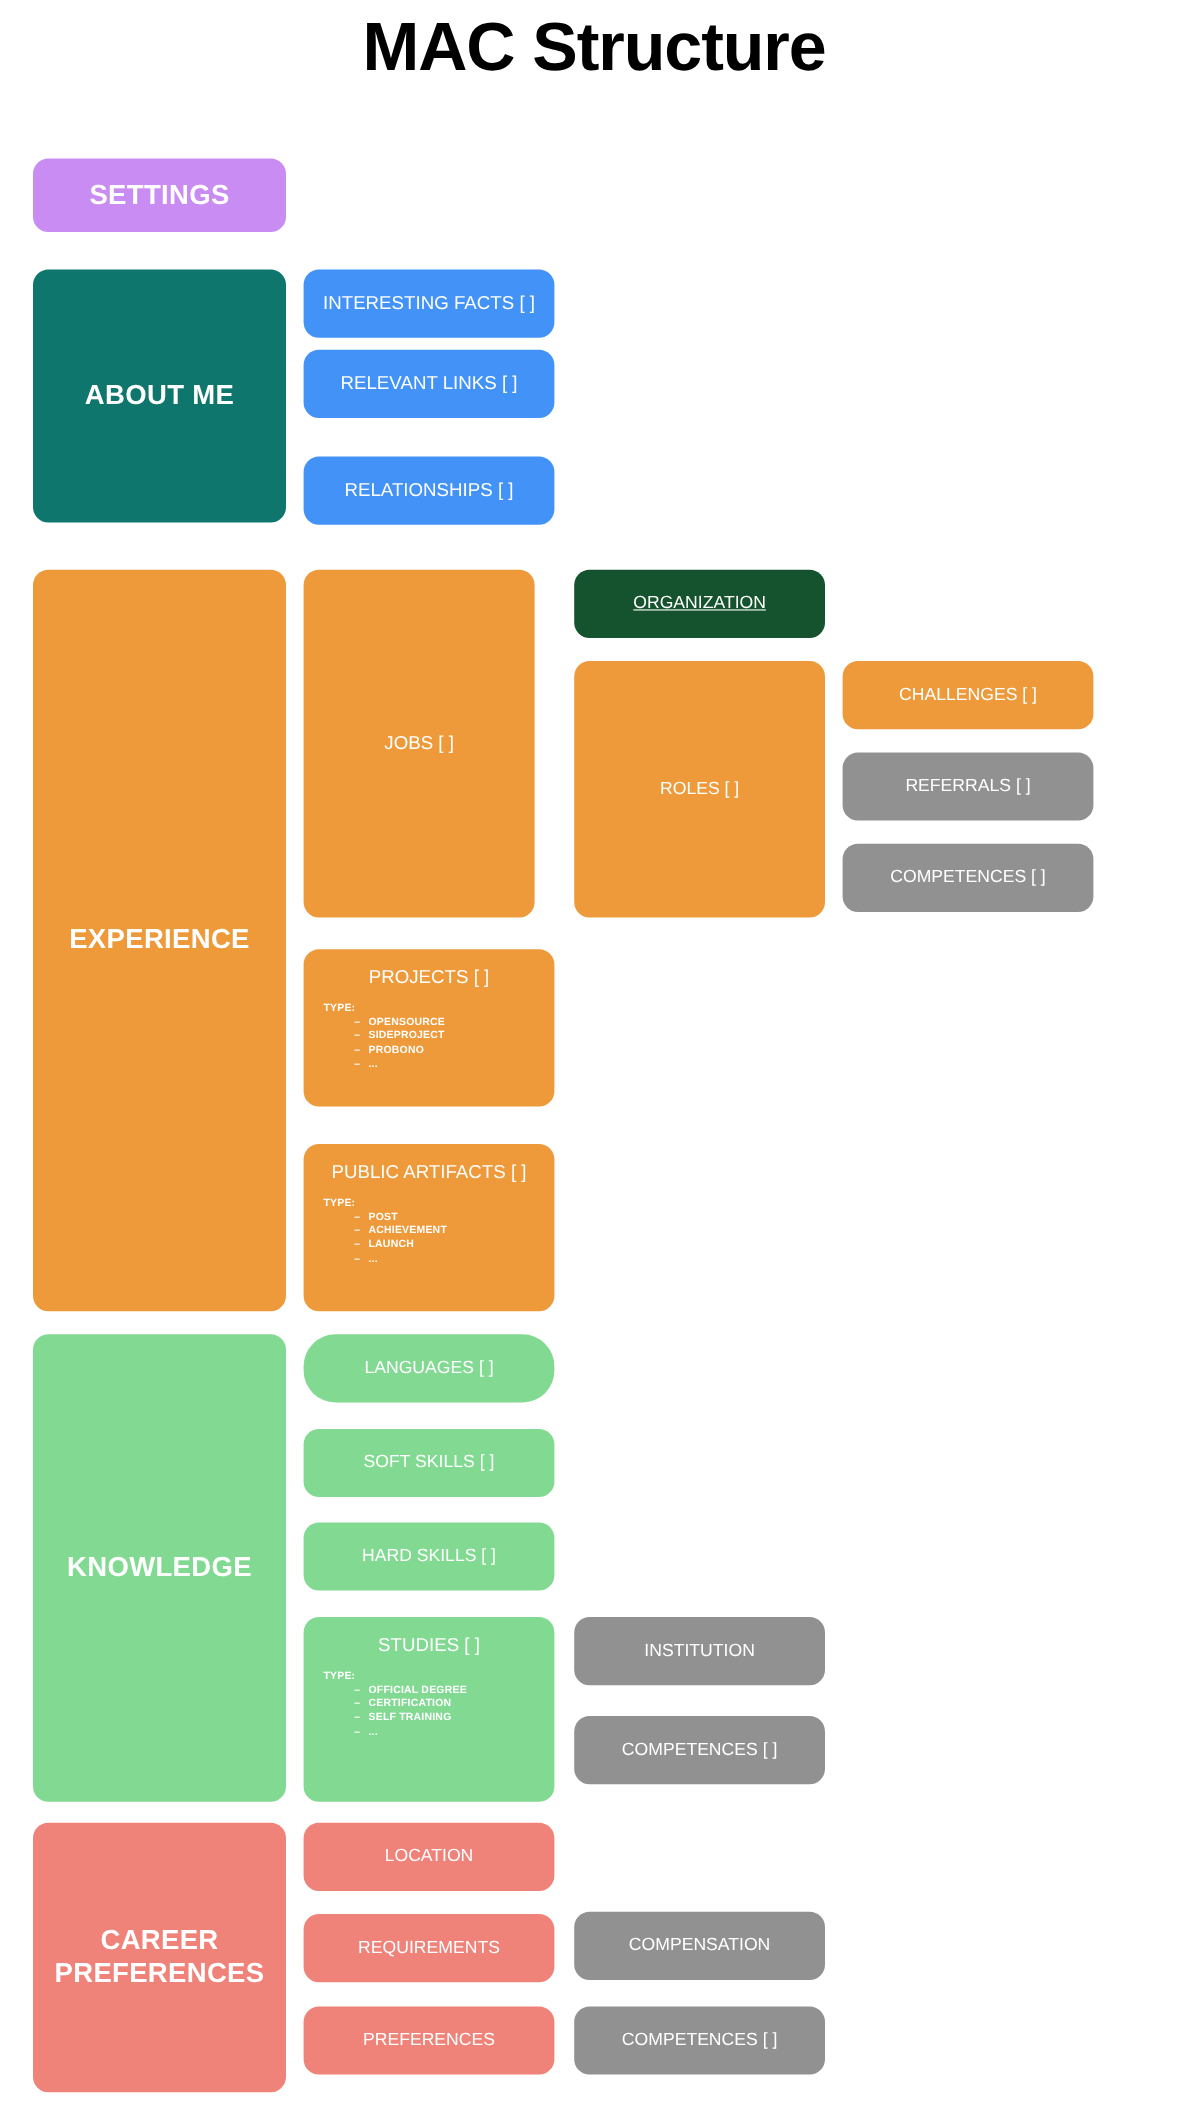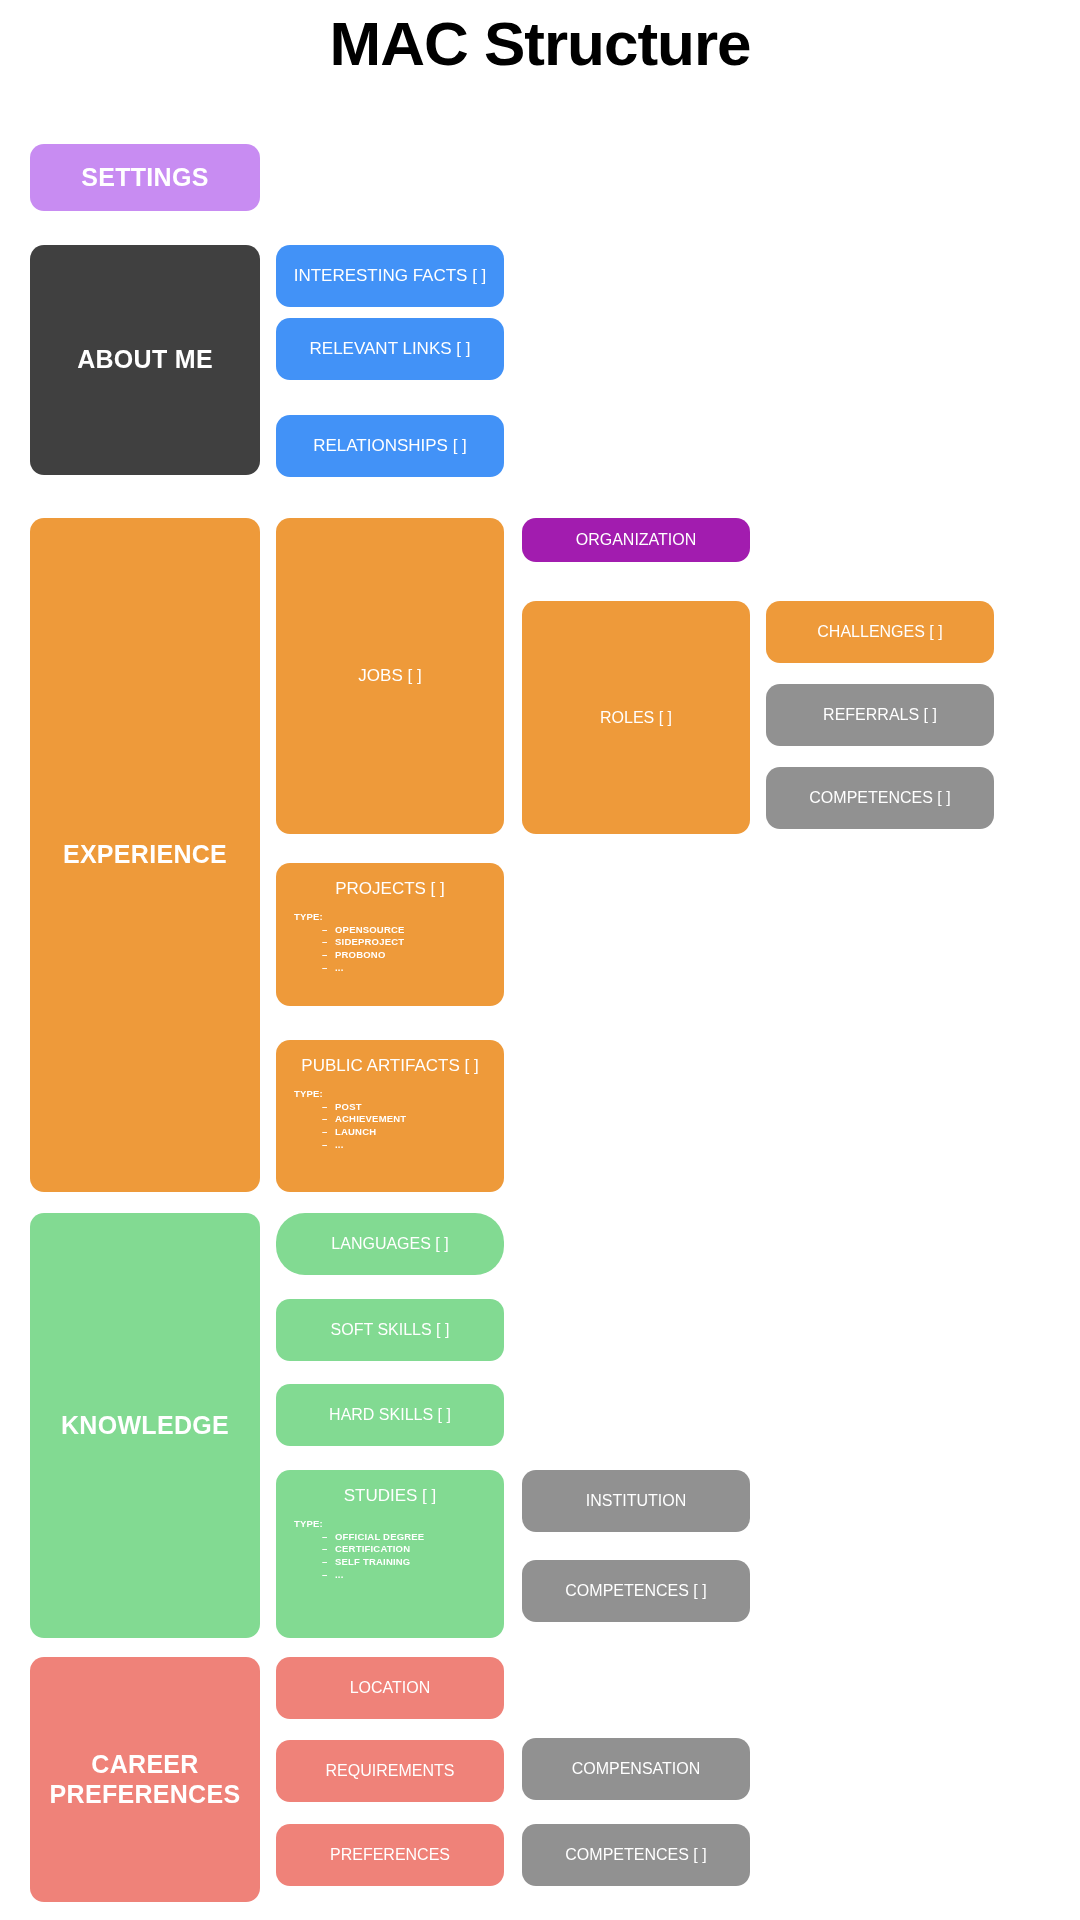--- a/index.html
+++ b/index.html
@@ -80,42 +80,42 @@
 </style>
 </head>
 <body>
 
 <div id="page-title">MAC Structure</div>
 
 <div class="box lvl1" style="left:30px; top:144px; width:230px; height:67px; background:#c88cf2;">
   <span class="label">SETTINGS</span>
 </div>
 
-<div class="box lvl1" style="left:30px; top:245px; width:230px; height:230px; background:#404040;">
+<div class="box lvl1" style="left:30px; top:245px; width:230px; height:230px; background:#0f766e;">
   <span class="label">ABOUT ME</span>
 </div>
 <div class="box lvl2" style="left:276px; top:245px; width:228px; height:62px; background:#4292f7;">
   <span class="label">INTERESTING FACTS [ ]</span>
 </div>
 <div class="box lvl2" style="left:276px; top:318px; width:228px; height:62px; background:#4292f7;">
   <span class="label">RELEVANT LINKS [ ]</span>
 </div>
 <div class="box lvl2" style="left:276px; top:415px; width:228px; height:62px; background:#4292f7;">
   <span class="label">RELATIONSHIPS [ ]</span>
 </div>
 
 <div class="box lvl1" style="left:30px; top:518px; width:230px; height:674px; background:#ee9a3a;">
   <span class="label">EXPERIENCE</span>
 </div>
 
-<div class="box lvl2" style="left:276px; top:518px; width:228px; height:316px; background:#ee9a3a;">
+<div class="box lvl2" style="left:276px; top:518px; width:210px; height:316px; background:#ee9a3a;">
   <span class="label">JOBS [ ]</span>
 </div>
 
-<div class="box lvl3" style="left:522px; top:518px; width:228px; height:44px; background:#a21caf;">
+<div class="box lvl3" style="left:522px; top:518px; width:228px; height:62px; background:#14532d;text-decoration:underline;">
   <span class="label">ORGANIZATION</span>
 </div>
 
 <div class="box lvl3" style="left:522px; top:601px; width:228px; height:233px; background:#ee9a3a;">
   <span class="label">ROLES [ ]</span>
 </div>
 
 <div class="box lvl3" style="left:766px; top:601px; width:228px; height:62px; background:#ee9a3a;">
   <span class="label">CHALLENGES [ ]</span>
 </div>

